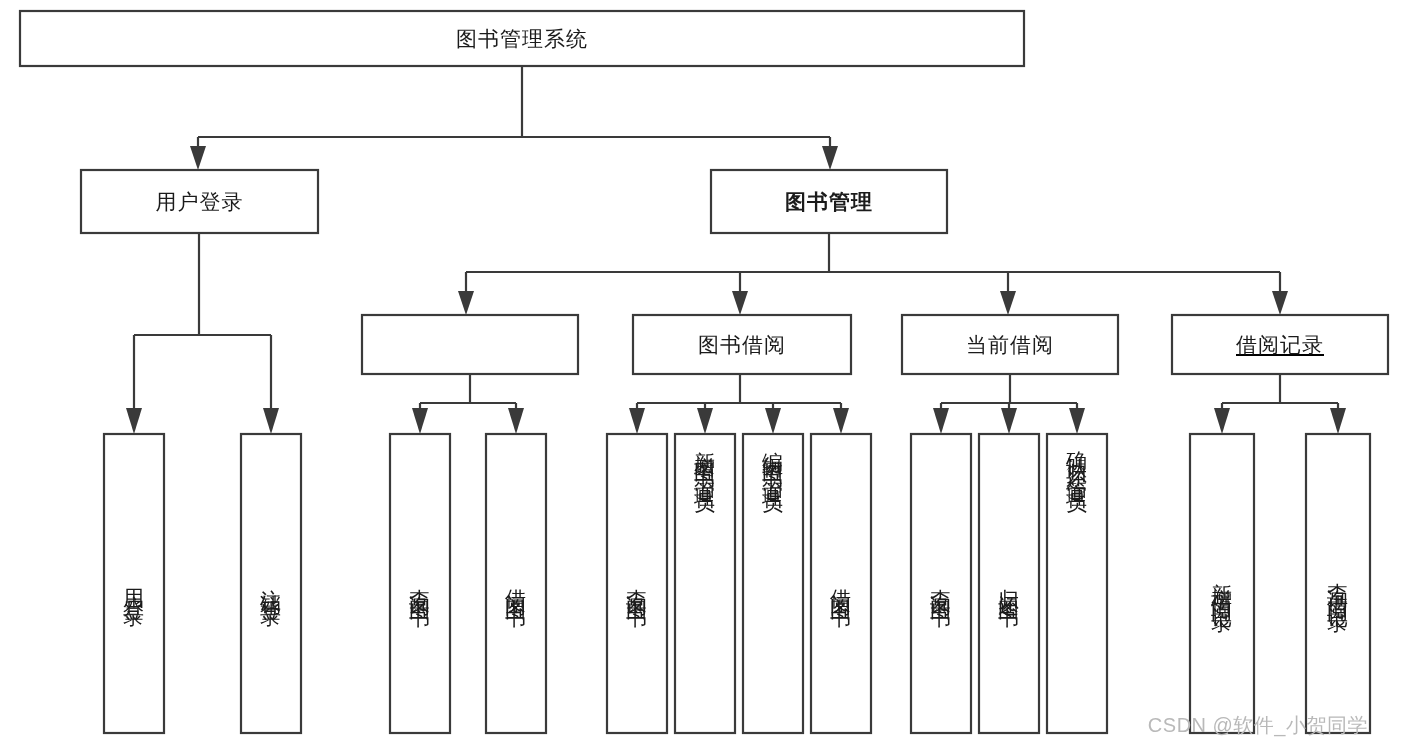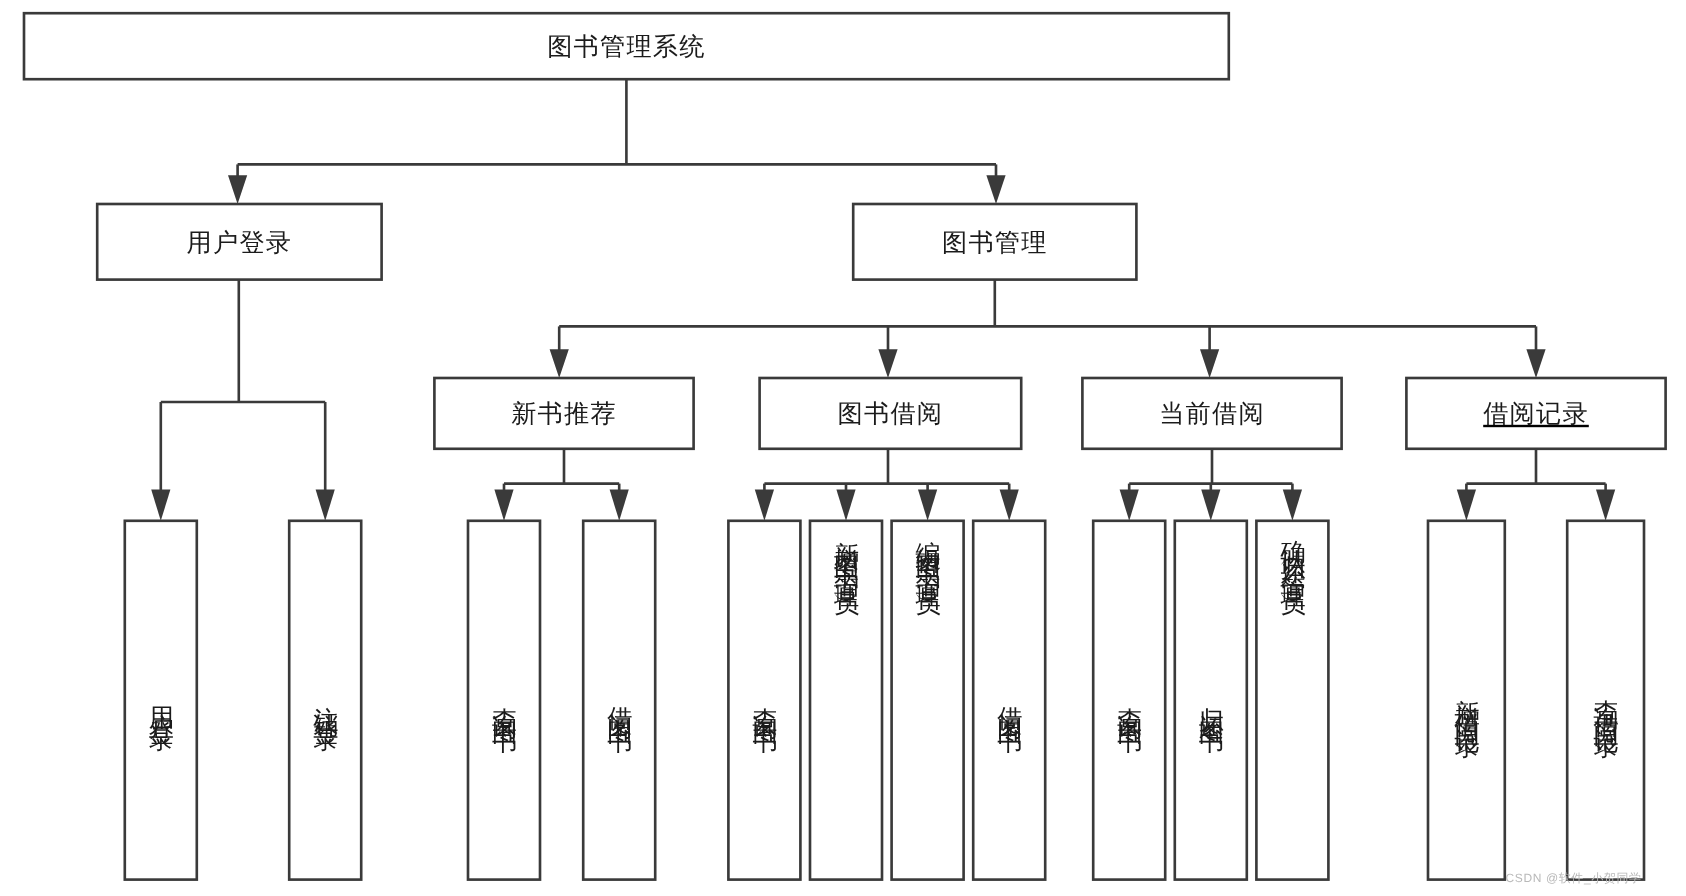--- a/index.html
+++ b/index.html
@@ -36,21 +36,21 @@
     stroke-width: 2.2;
     fill: none;
   }
   .arrow-head {
     fill: #3a3a3a;
     stroke: none;
   }
   .watermark {
     position: absolute;
     font-family: "Liberation Sans", "DejaVu Sans", sans-serif;
-    font-size: 10px;
+    font-size: 20px;
     color: #b9b9b9;
     white-space: nowrap;
     right: 10px;
     bottom: 8px;
     letter-spacing: 0.5px;
   }
   .vlabel-wrap {
     position: absolute;
     display: flex;
     align-items: center;
@@ -179,27 +179,24 @@
   </svg>
 
   <div class="hlabel-wrap" style="left:20px; top:11px; width:1004px; height:55px;">
     <span class="hlabel-text">图书管理系统</span>
   </div>
 
   <div class="hlabel-wrap" style="left:81px; top:170px; width:237px; height:63px;">
     <span class="hlabel-text">用户登录</span>
   </div>
 
-  <div class="hlabel-wrap" style="left:711px; top:170px; width:236px; height:63px;">
+  <div class="hlabel-wrap" style="left:711px; top:170px; width:236px; height:63px;font-weight:bold;">
     <span class="hlabel-text">图书管理</span>
   </div>
 
-  <div class="hlabel-wrap" style="left:362px; top:315px; width:216px; height:59px;">
-    <span class="hlabel-text">新书推荐</span>
-  </div>
 
   <div class="hlabel-wrap" style="left:902px; top:315px; width:216px; height:59px;">
     <span class="hlabel-text">当前借阅</span>
   </div>
 
   <div class="hlabel-wrap" style="left:633px; top:315px; width:218px; height:59px;">
     <span class="hlabel-text">图书借阅</span>
   </div>
 
   <div class="hlabel-wrap" style="left:1172px; top:315px; width:216px; height:59px;text-decoration:underline;">

